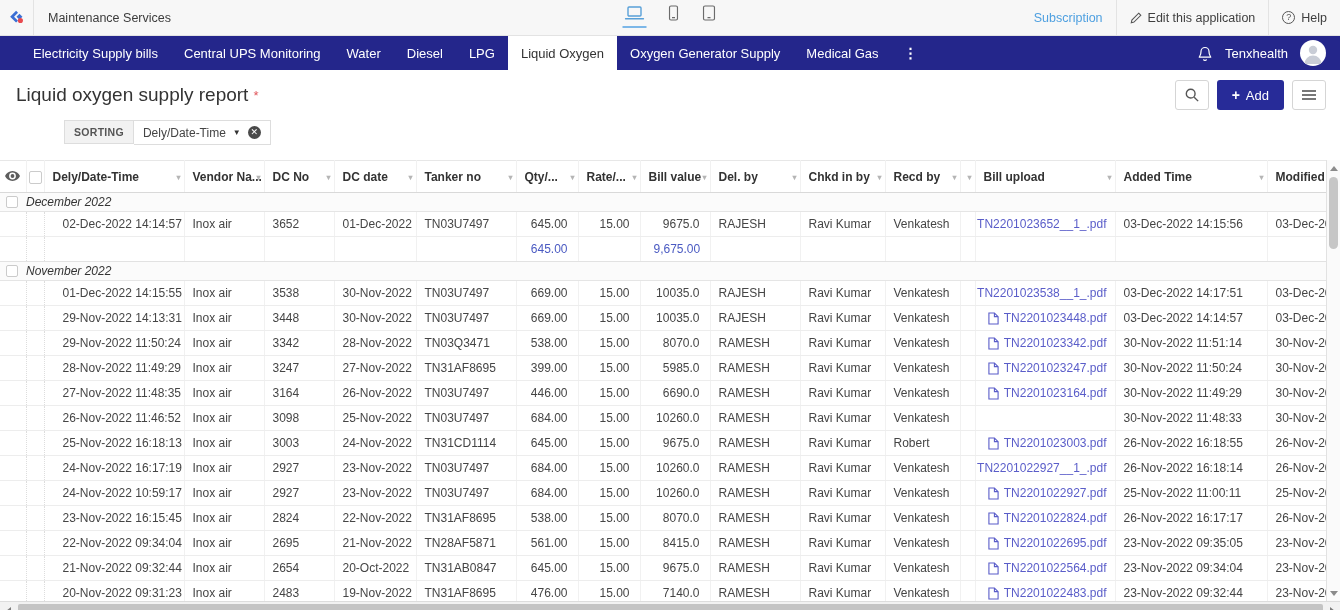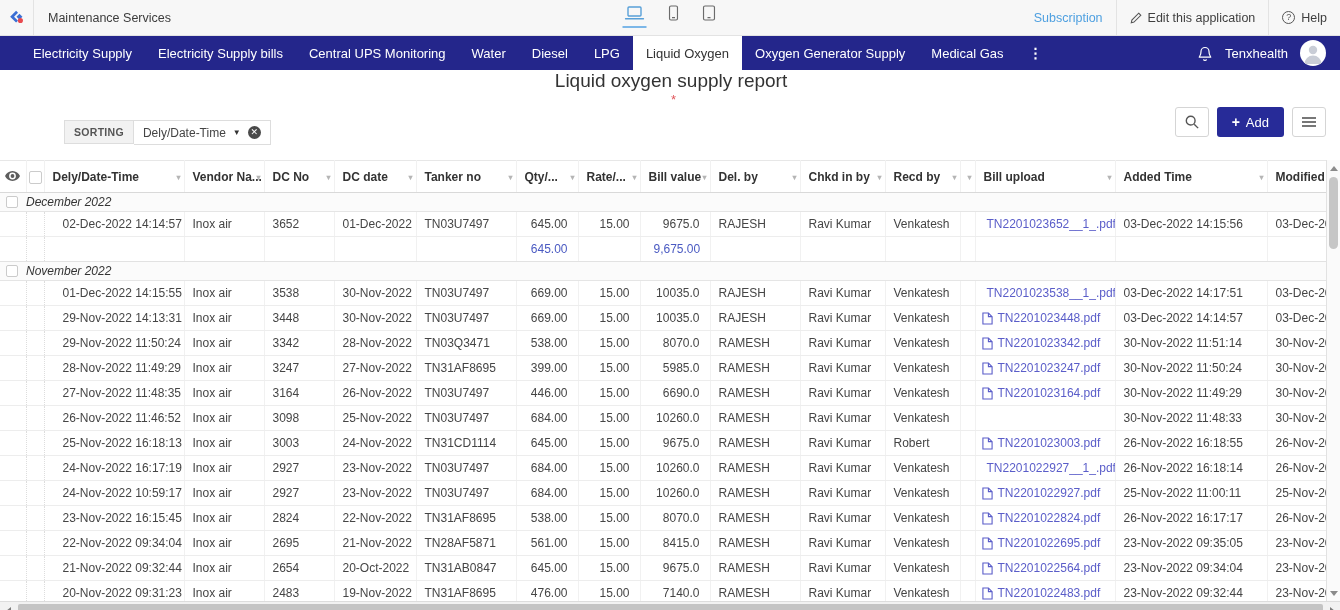--- a/index.html
+++ b/index.html
@@ -26,21 +26,21 @@
   
   .nav { height:34px; background:#24268b; display:flex; align-items:stretch; color:#fff;
          font-size:13px; padding-left:20px; position:relative; }
   .nav-tab { display:flex; align-items:center; padding:0 13px; cursor:pointer; white-space:nowrap; }
   .nav-tab.active { background:#fff; color:#333; }
   .nav-more { display:flex; align-items:center; padding:0 12px; font-size:14px; font-weight:bold; cursor:pointer; }
   .nav-right { margin-left:auto; display:flex; align-items:center; gap:12px; padding-right:14px; }
   .avatar { width:26px; height:26px; border-radius:50%; background:#fff; overflow:hidden; display:inline-block; }
 
   
-  .title-row { height:50px; display:flex; align-items:center; padding:0 14px 0 16px;flex-direction:column; }
+  .title-row { height:50px; display:flex; align-items:center; padding:0 14px 0 16px; }
   .page-title { font-size:19px; color:#333; }
   .req-mark { color:#e0565b; font-size:13px; vertical-align:top; margin-left:5px; }
   .title-actions { margin-left:auto; display:flex; gap:8px; align-items:center; }
   .icon-btn { width:34px; height:30px; background:#fff; border:1px solid #d5d5d5; border-radius:3px;
               display:flex; align-items:center; justify-content:center; cursor:pointer; }
   .add-btn { height:30px; background:#272b98; color:#fff; border:none; border-radius:3px;
              font-size:13px; padding:0 15px; display:flex; align-items:center; gap:6px; cursor:pointer;
              font-family:"Liberation Sans",sans-serif; }
   .add-plus { font-size:14px; font-weight:bold; }
   .menu-lines { width:14px; height:10px; border-top:2px solid #777; border-bottom:2px solid #777; position:relative; }
@@ -72,21 +72,21 @@
                     border-bottom:1px solid #e5e5e5; color:#333; padding-left:6px; }
   .cb { width:13px; height:13px; border:1px solid #cbcbcb; border-radius:2px; background:#fff;
         display:inline-block; vertical-align:middle; cursor:pointer; }
   .cb.small { width:12px; height:12px; }
   .group-label { margin-left:8px; vertical-align:middle;font-style:italic; }
   td.c-eye, td.c-cb { border-right:1px dotted #ddd; padding:0; }
   th.c-eye, th.c-cb { padding:0; text-align:center; }
   td.num { text-align:right; padding-right:10px;padding-left:13px; }
   td.c-dely { padding-left:18px; }
   tr.summary-row td { color:#4a5ac2; border-bottom:1px solid #e2e2e2; }
-  a.pdf-link { color:#5a5dc9; text-decoration:none; display:flex; align-items:center; gap:5px; }
+  a.pdf-link { color:#5a5dc9; text-decoration:none; display:flex; align-items:center; gap:5px;justify-content:flex-end; }
   td.c-pdf { padding-left:6px; }
 
   
   .vscroll { position:absolute; top:0; right:0; bottom:17px; width:14px; background:#fafafa;
              border-left:1px solid #e2e2e2; }
   .vthumb { position:absolute; left:2px; top:17px; width:9px; height:72px; background:#c6c6c6; border-radius:5px; }
   .varrow { position:absolute; left:0; width:14px; height:14px; display:flex; align-items:center; justify-content:center; }
   .varrow.up { top:1px; } .varrow.down { bottom:1px; }
   .tri-up { width:0; height:0; border-left:4px solid transparent; border-right:4px solid transparent; border-bottom:5px solid #8a8a8a; }
   .tri-down { width:0; height:0; border-left:4px solid transparent; border-right:4px solid transparent; border-top:5px solid #8a8a8a; }
@@ -141,21 +141,20 @@
     </span>
     <span class="tb-item">
       <span class="help-circle">?</span>
       <span>Help</span>
     </span>
   </div>
 </div>
 
 <div class="nav">
   <div style="display:flex">
-      <div class="nav-tab">Electricity Supply</div>
       <div class="nav-tab">Electricity Supply bills</div>
       <div class="nav-tab">Central UPS Monitoring</div>
       <div class="nav-tab">Water</div>
       <div class="nav-tab">Diesel</div>
       <div class="nav-tab">LPG</div>
       <div class="nav-tab active">Liquid Oxygen</div>
       <div class="nav-tab">Oxygen Generator Supply</div>
       <div class="nav-tab">Medical Gas</div>
     </div>
   <div class="nav-more">⋮</div>

